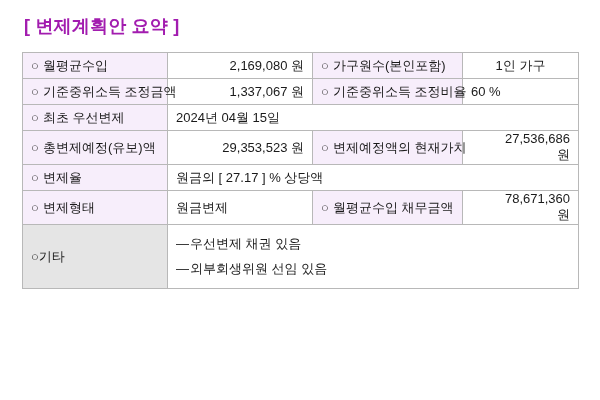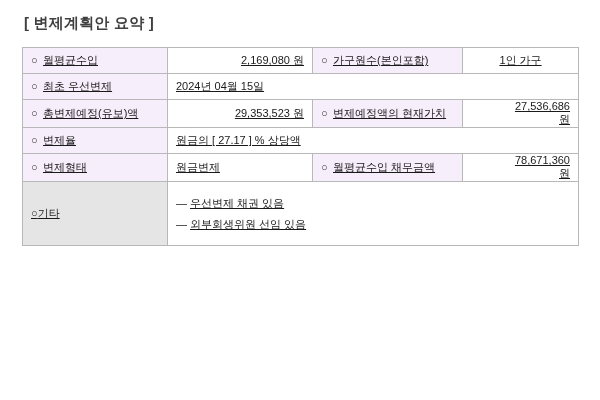--- a/index.html
+++ b/index.html
@@ -15,32 +15,31 @@
     color: #1a1a1a;
   }
   .page {
     position: relative;
     width: 600px;
     height: 400px;
     box-sizing: border-box;
     padding: 14px 22px 0 22px;
   }
   .doc-title {
-    font-size: 15px;
+    font-size: 18px;
     font-weight: bold;
     letter-spacing: 0.2px;
-    color: #404040;
+    color: #a21caf;
     margin: 0 0 14px 2px;
   }
   table.summary {
     border-collapse: collapse;
     width: 556px;
     table-layout: fixed;
-    font-size: 11px;
-    text-decoration: underline;
+    font-size: 13px;
   }
   table.summary td {
     border: 1px solid #b8b8b8;
     height: 26px;
     padding: 0 8px;
     vertical-align: middle;
     box-sizing: border-box;
   }
   .label {
     background: #f7eefb;
@@ -86,20 +85,26 @@
     </colgroup>
     <tbody>
 
       <tr>
         <td class="label"><span class="bullet">○</span><span>월평균수입</span></td>
         <td class="val right">2,169,080 원</td>
         <td class="label"><span class="bullet">○</span><span>가구원수(본인포함)</span></td>
         <td class="val" style="text-align:center">1인 가구</td>
       </tr>
 
+      <tr>
+        <td class="label"><span class="bullet">○</span><span>기준중위소득 조정금액</span></td>
+        <td class="val right">1,337,067 원</td>
+        <td class="label"><span class="bullet">○</span><span>기준중위소득 조정비율</span></td>
+        <td class="val left">60 %</td>
+      </tr>
 
 
       <tr>
         <td class="label"><span class="bullet">○</span><span>최초 우선변제</span></td>
         <td class="val left" colspan="3">2024년 04월 15일</td>
       </tr>
 
 
       <tr>
         <td class="label"><span class="bullet">○</span><span>총변제예정(유보)액</span></td>

